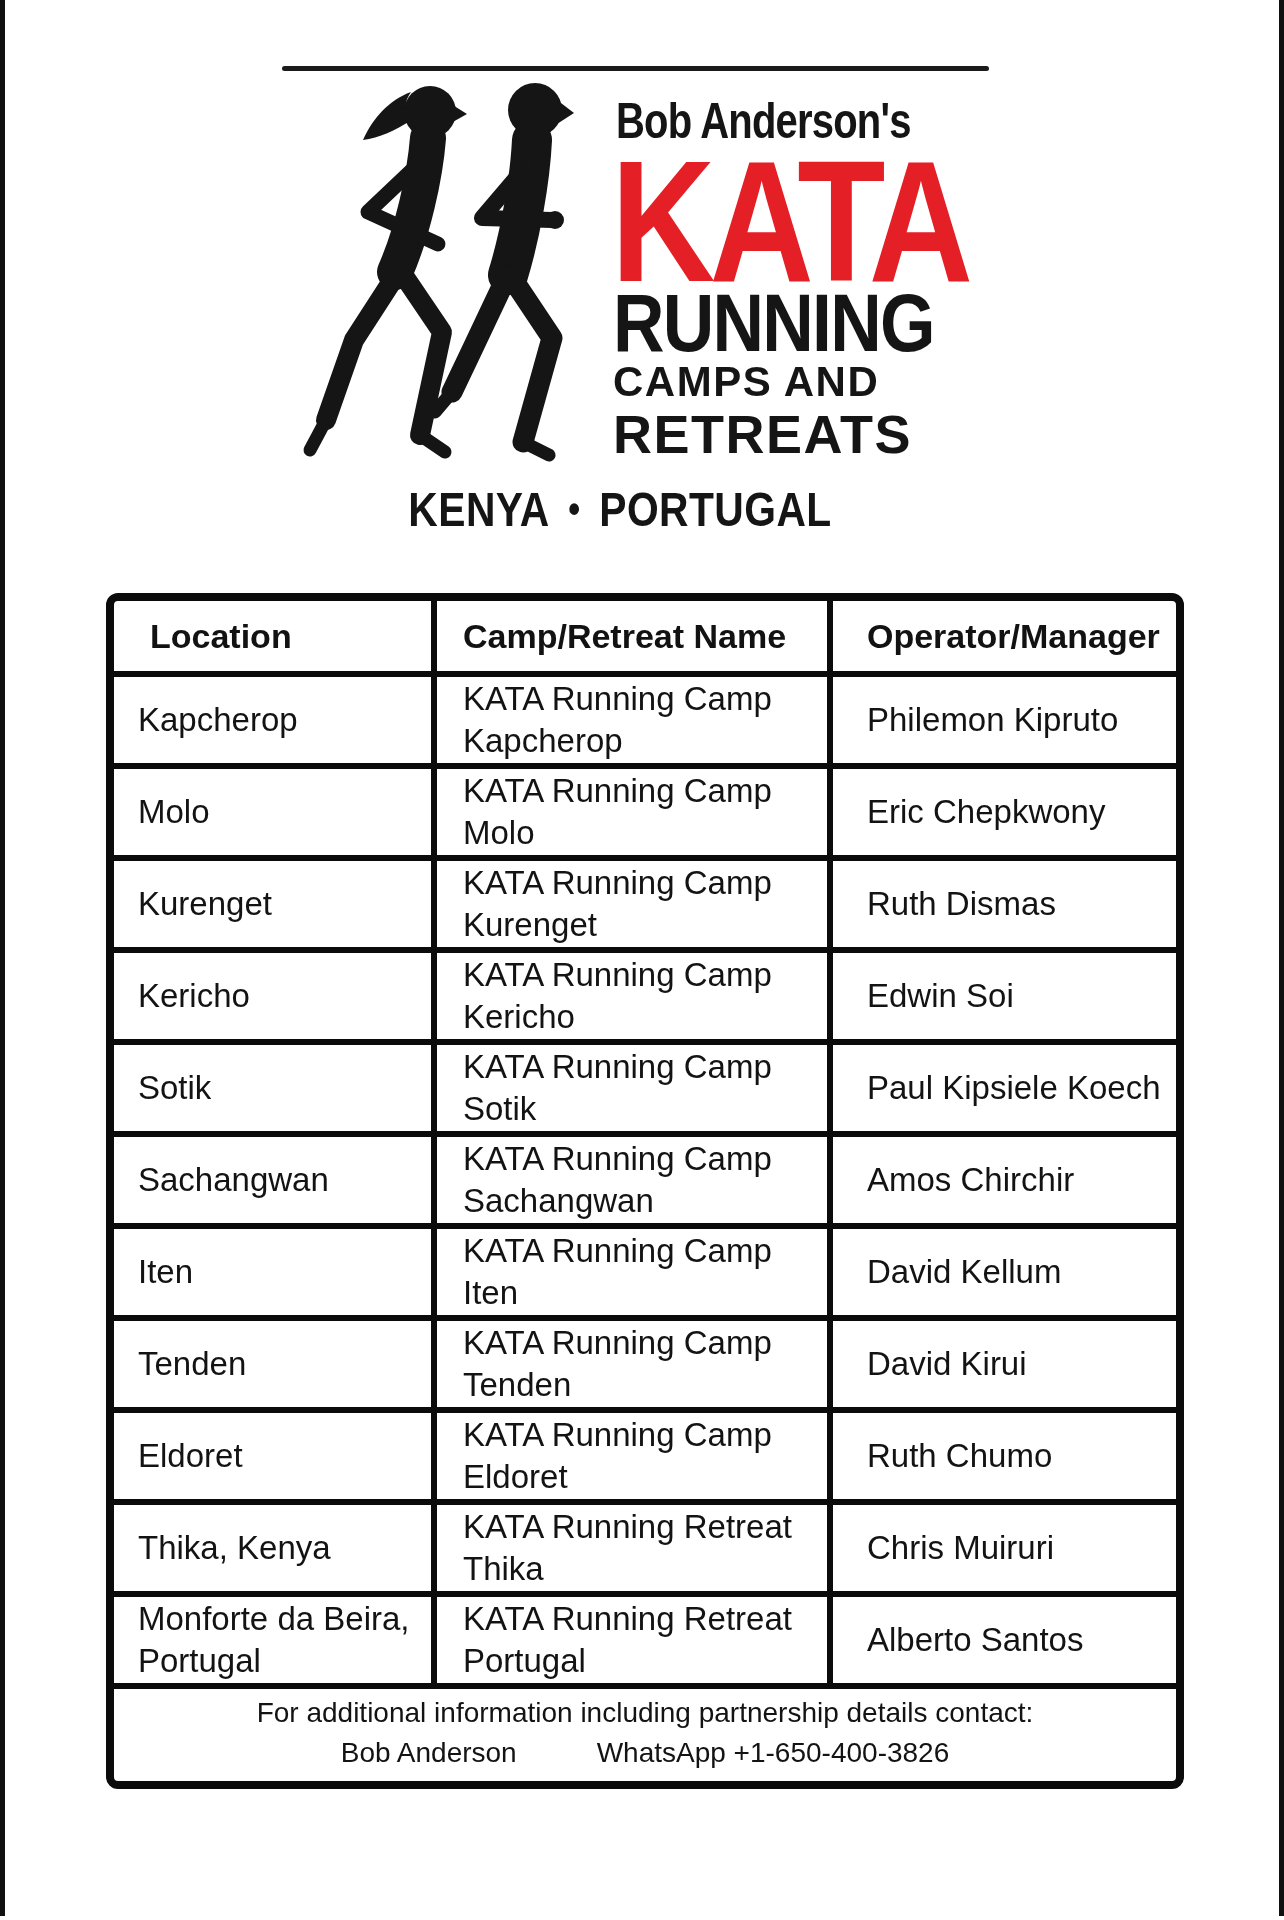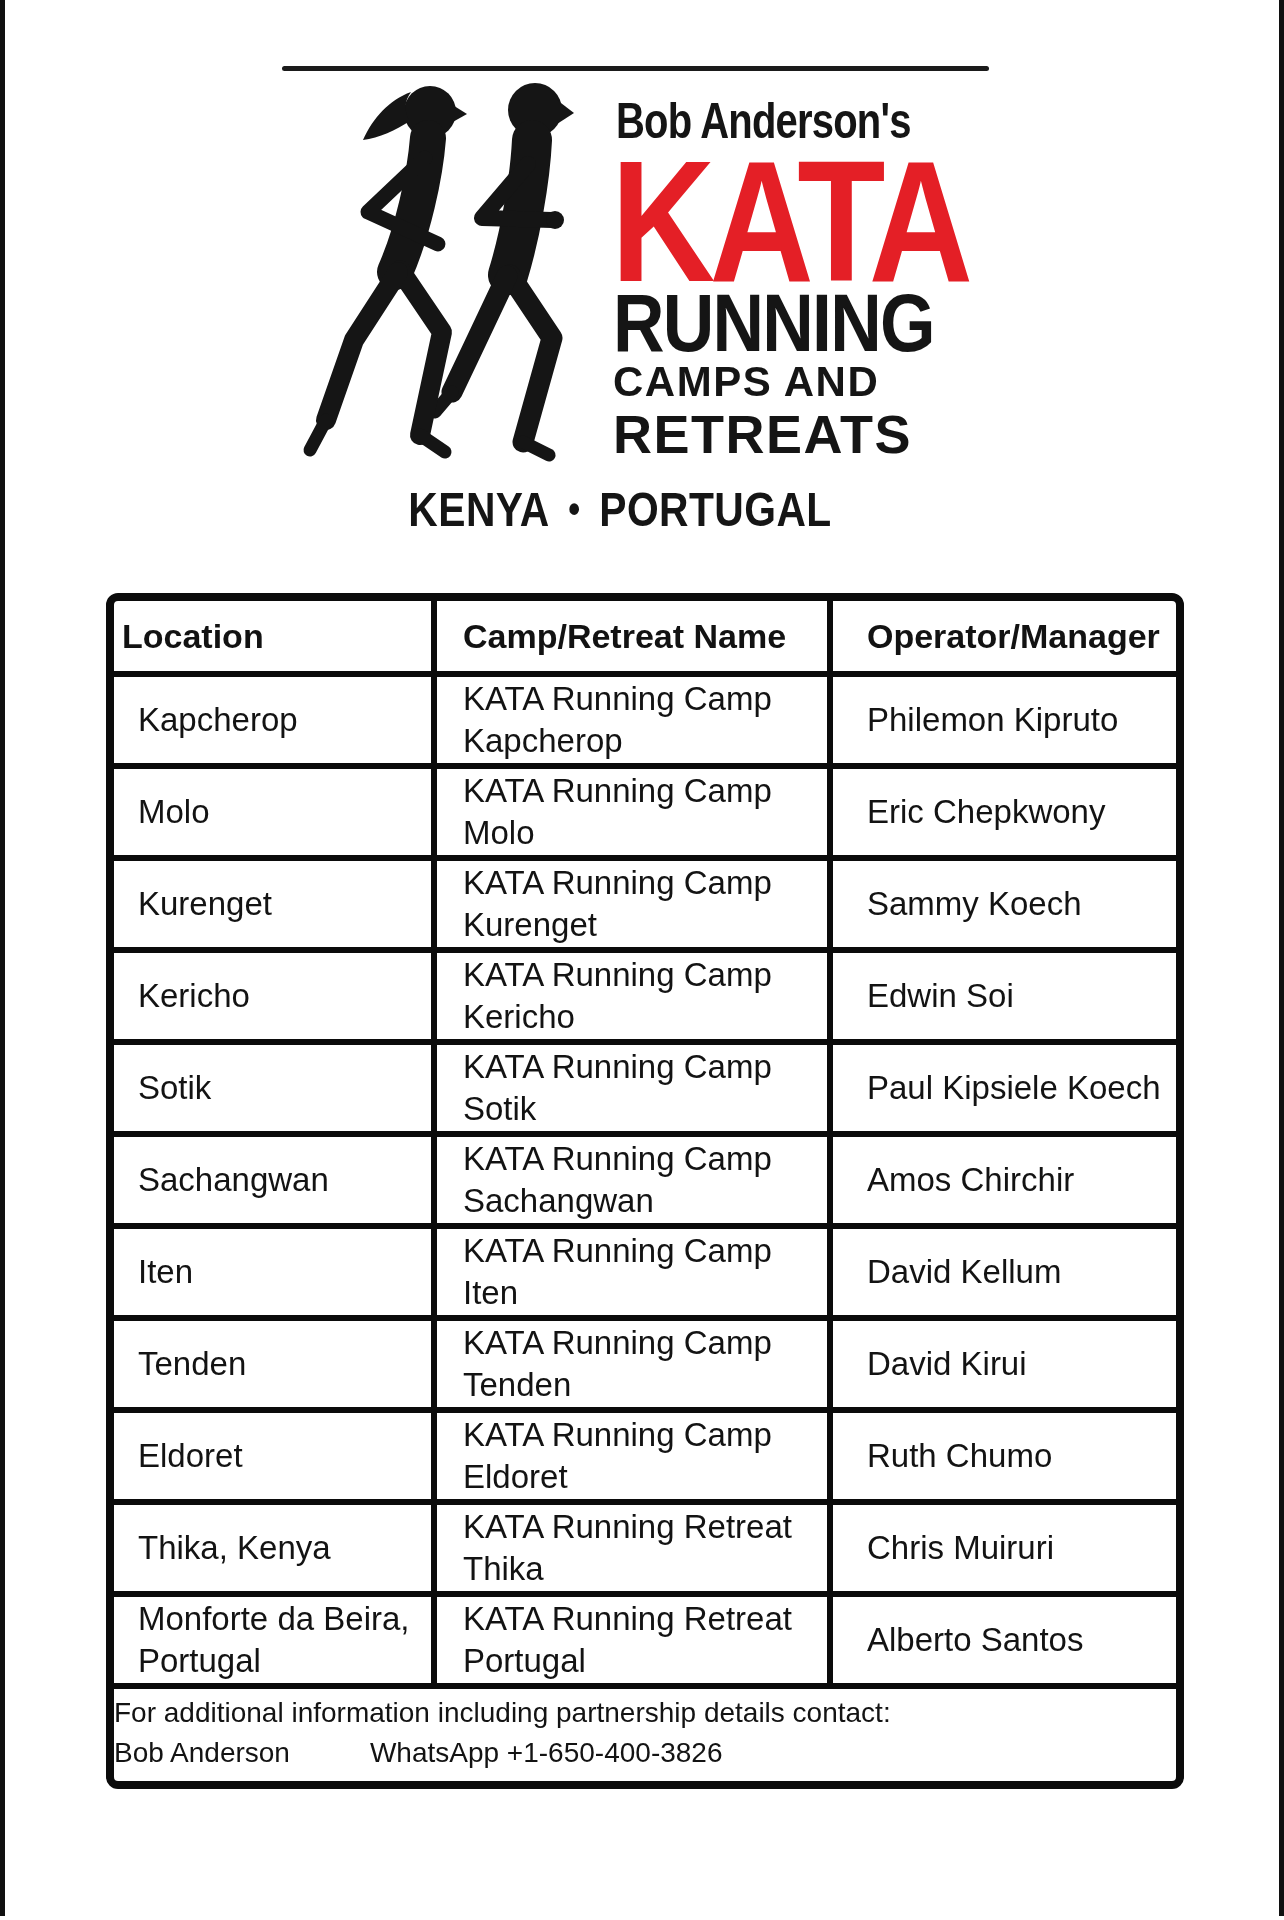--- a/index.html
+++ b/index.html
@@ -68,32 +68,32 @@
   .camps tr > *:last-child  { border-right: none; }
   .camps thead tr > * { border-top: none; }
   .camps tfoot td { border-bottom: none; }
 
   .col-location { width: 320px; }
   .col-camp     { width: 396px; }
   .col-operator { width: 346px; }
 
   .camps thead tr { height: 73px; }
   .camps th { font-size: 34px; font-weight: bold; padding: 0; }
-  .camps th.h-location { padding-left: 8px; margin-left: 30px; }
+  .camps th.h-location { padding-left: 36px; margin-left: 30px; }
   .camps th.h-camp     { padding-left: 26px; }
   .camps th.h-operator { padding-left: 34px; }
 
   .camps tbody tr { height: 87px; }
   .camps td { font-size: 33px; line-height: 42px; font-weight: normal; color: #131313; }
   .camps td.c-location { padding-left: 24px; padding-right: 4px; }
   .camps td.c-camp     { padding-left: 26px; padding-right: 6px; }
   .camps td.c-operator { padding-left: 34px; padding-right: 4px; }
 
   .camps tfoot tr { height: 94px; }
-  .camps td.footer-cell { font-size: 28px; line-height: 40px; padding: 4px 0 8px 0; white-space: normal; }
+  .camps td.footer-cell { text-align: center; font-size: 28px; line-height: 40px; padding: 4px 0 8px 0; white-space: normal; }
   .footer-contacts .contact-name { display: inline-block; margin-right: 80px; }
 </style>
 </head>
 <body>
 
 <div class="page">
 
   <div class="edge-bar left"></div>
   <div class="edge-bar right"></div>
   <div class="top-rule"></div>
@@ -159,21 +159,21 @@
         <tr>
           <td class="c-location">Molo</td>
           <td class="c-camp">KATA Running Camp
 Molo</td>
           <td class="c-operator">Eric Chepkwony</td>
         </tr>
         <tr>
           <td class="c-location">Kurenget</td>
           <td class="c-camp">KATA Running Camp
 Kurenget</td>
-          <td class="c-operator">Sammy Koech</td>
+          <td class="c-operator">Ruth Dismas</td>
         </tr>
         <tr>
           <td class="c-location">Kericho</td>
           <td class="c-camp">KATA Running Camp
 Kericho</td>
           <td class="c-operator">Edwin Soi</td>
         </tr>
         <tr>
           <td class="c-location">Sotik</td>
           <td class="c-camp">KATA Running Camp

